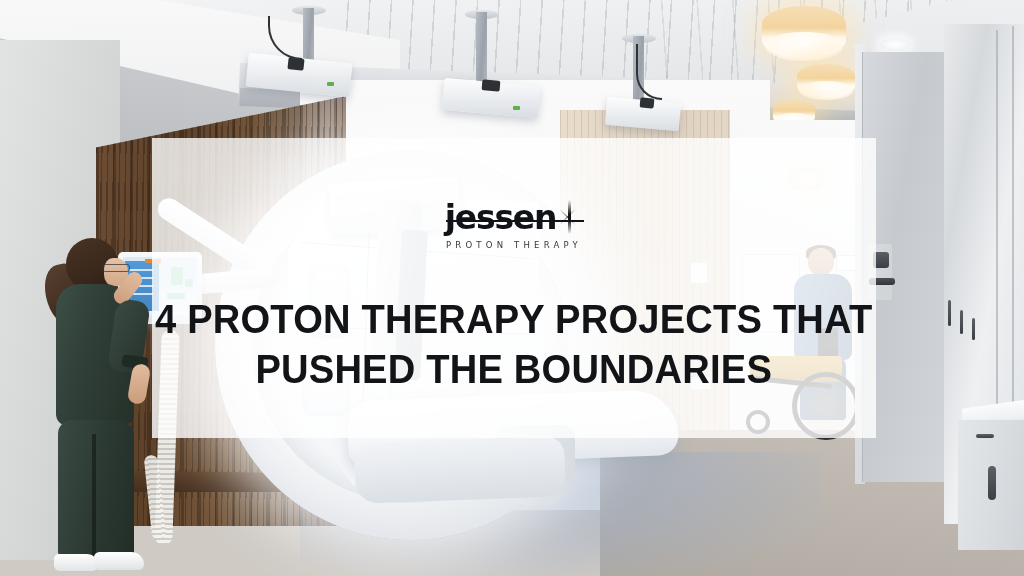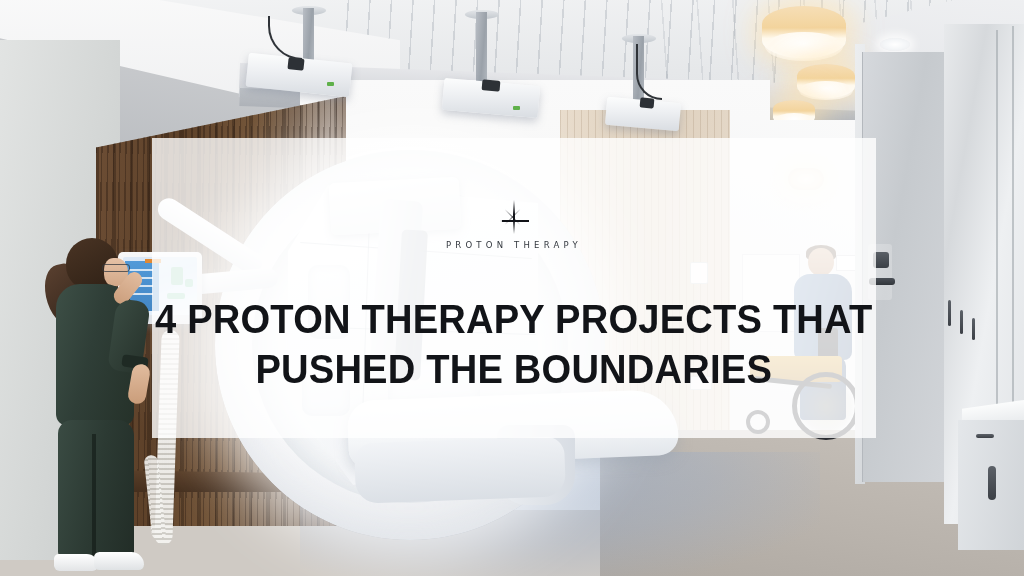--- a/index.html
+++ b/index.html
@@ -687,20 +687,21 @@
     <div class="cab-handle" style="left:976px; top:434px; width:18px; height:4px;"></div>
     <div class="cab-handle" style="left:988px; top:466px; width:8px; height:34px; border-radius:4px;"></div>
   </div>
 
   <div class="overlay-scrim"></div>
 
   <div class="content">
 
     <div class="logo-block">
       <div class="logo-word-row">
+        <span class="logo-word">jessen</span>
         <span class="logo-strike"></span>
         <span class="sparkle">
           <span class="v"></span>
             <span class="h"></span>
           <span class="d1"></span>
             <span class="d2"></span>
         </span>
       </div>
       <div class="logo-sub">PROTON THERAPY</div>
     </div>

